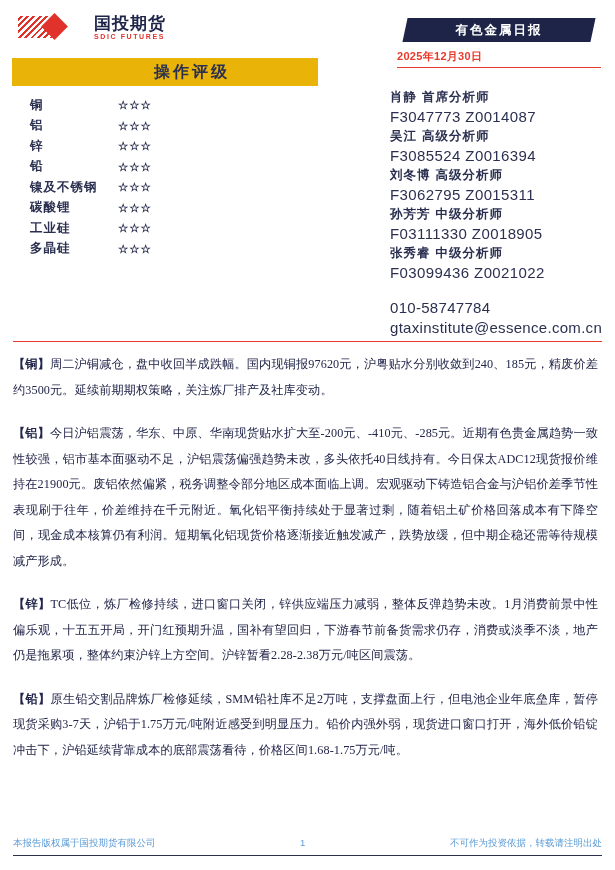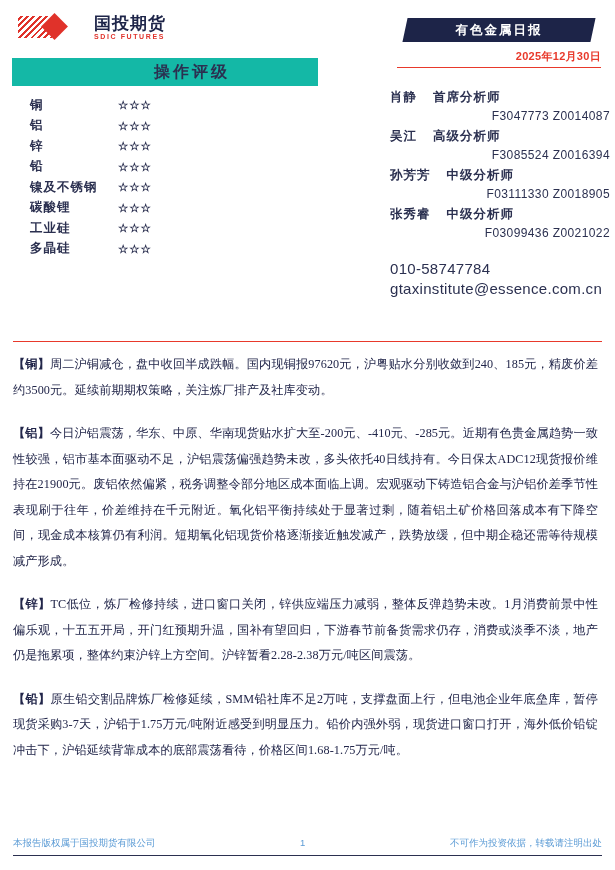--- a/index.html
+++ b/index.html
@@ -83,21 +83,21 @@
     color: #e0322a;
     display: block;
     margin-top: 1px;
   }
 
   .report-badge-wrap {
     position: absolute;
     right: 14px;
     top: 18px;
     width: 204px;
-    text-align: right;
+    text-align: left;
   }
   .report-badge {
     position: relative;
     height: 24px;
     display: flex;
     align-items: center;
     justify-content: center;
   }
   .badge-skew {
     position: absolute;
@@ -128,21 +128,21 @@
   }
 
   
   .ratings {
     position: absolute;
     left: 12px;
     top: 58px;
     width: 306px;
   }
   .ratings-title {
-    background: #14b8a6;
+    background: #eab308;
     height: 28px;
     line-height: 28px;
     text-align: center;
     font-size: 16px;
     font-weight: bold;
     letter-spacing: 3px;
     color: #2b3050;
     padding-left: 54px;
     box-sizing: border-box;
   }
@@ -181,30 +181,29 @@
     margin-bottom: 1px;
   }
   .analyst-name-row {
     font-size: 12.5px;
     font-weight: bold;
     letter-spacing: 1px;
     line-height: 19px;
     white-space: nowrap;
   }
   .analyst-title {
-    margin-left: 16px;
+    margin-left: 5px;
   }
   .analyst-codes {
     font-family: "Liberation Sans", "DejaVu Sans", sans-serif;
-    font-size: 12px;
+    font-size: 15px;
     letter-spacing: 0.4px;
     line-height: 19px;
     color: #2b3050;
     white-space: nowrap;
-    text-align: right;
   }
   .contact {
     margin-top: 16px;
   }
   .contact-line {
     font-family: "Liberation Sans", "DejaVu Sans", sans-serif;
     font-size: 15px;
     letter-spacing: 0.3px;
     line-height: 20px;
     color: #2b3050;
@@ -337,20 +336,26 @@
         <div class="analyst-codes">F3047773  Z0014087</div>
       </div>
 
       <div class="analyst">
         <div class="analyst-name-row">
           <span>吴江</span><span class="analyst-title">高级分析师</span>
         </div>
         <div class="analyst-codes">F3085524  Z0016394</div>
       </div>
 
+      <div class="analyst">
+        <div class="analyst-name-row">
+          <span>刘冬博</span><span class="analyst-title">高级分析师</span>
+        </div>
+        <div class="analyst-codes">F3062795  Z0015311</div>
+      </div>
 
       <div class="analyst">
         <div class="analyst-name-row">
           <span>孙芳芳</span><span class="analyst-title">中级分析师</span>
         </div>
         <div class="analyst-codes">F03111330  Z0018905</div>
       </div>
 
       <div class="analyst">
         <div class="analyst-name-row">

